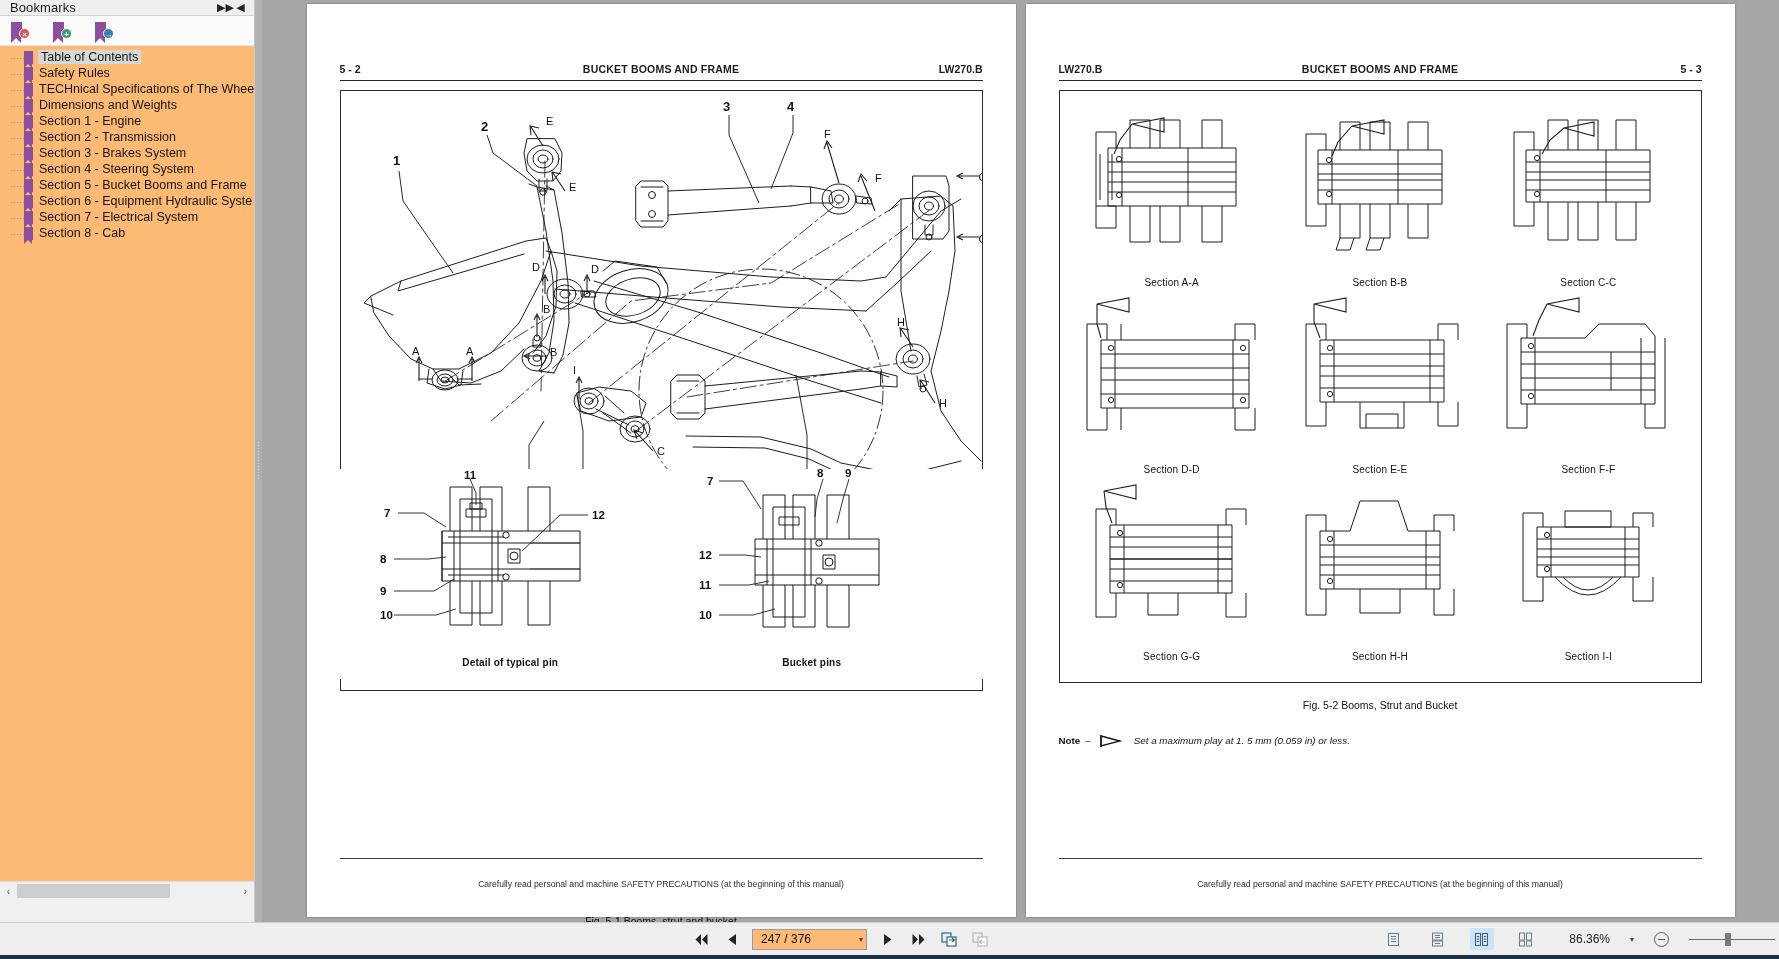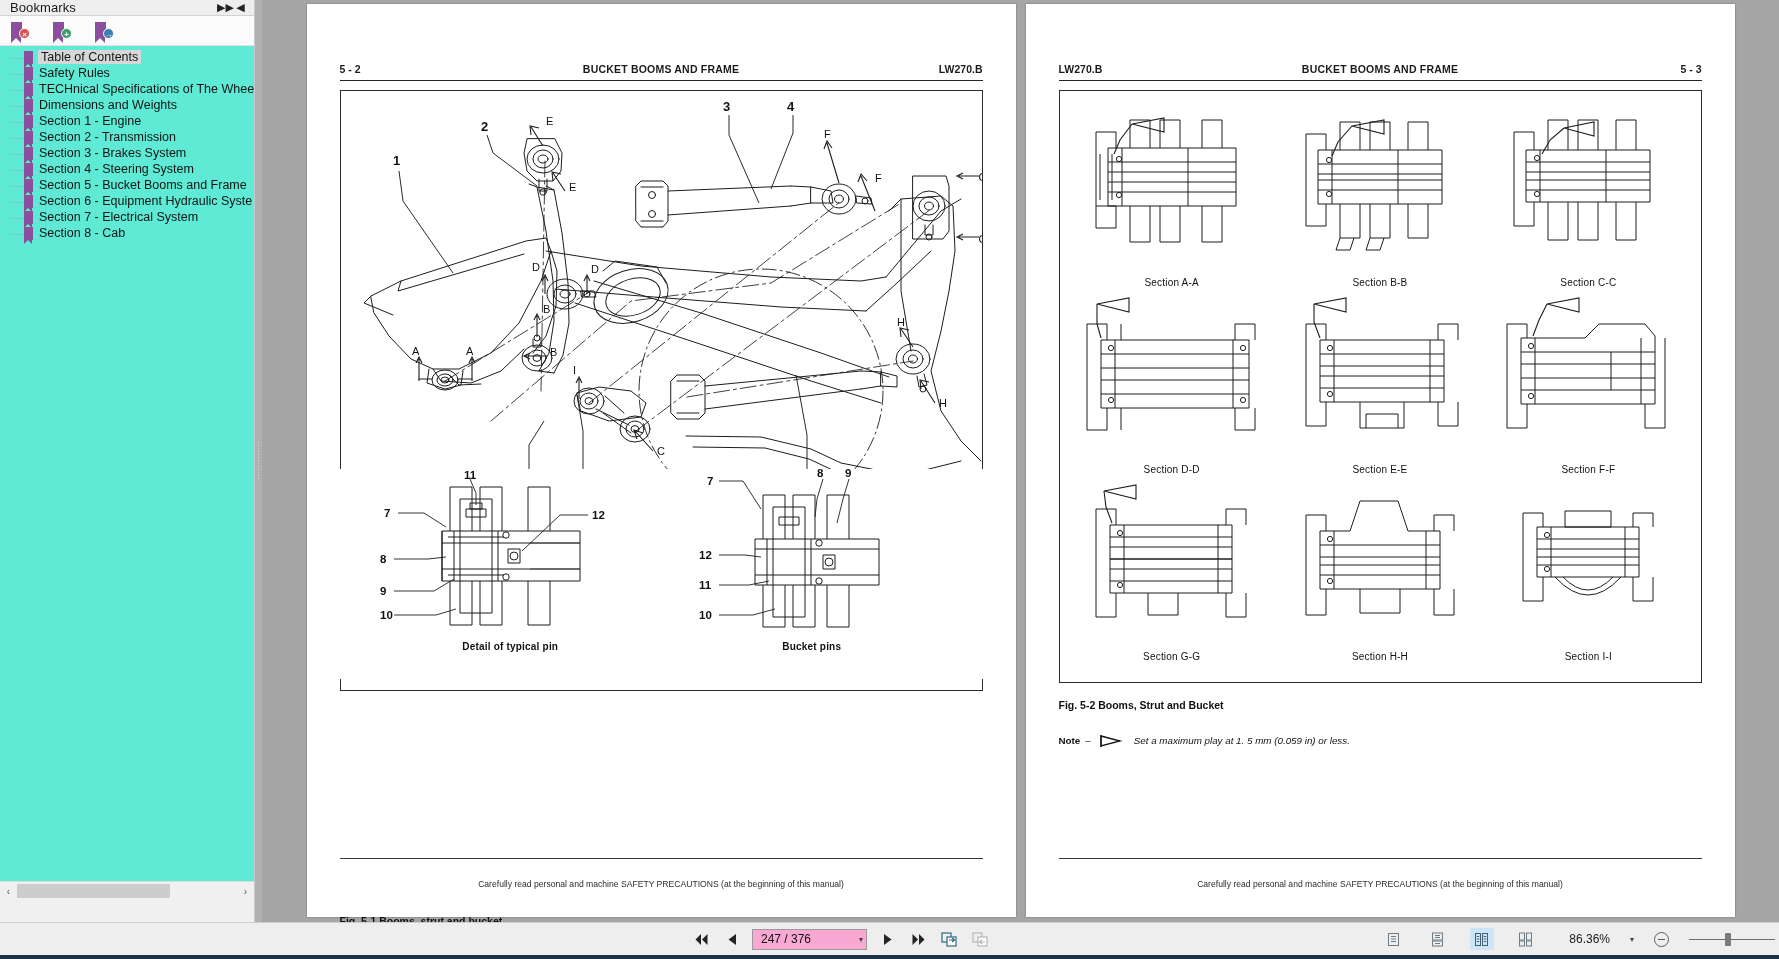--- a/index.html
+++ b/index.html
@@ -99,21 +99,21 @@
     border: 1px solid #ffffff;
   }
   .badge.del { background: #d9534f; }
   .badge.add { background: #3e9e6f; }
   .badge.goto { background: #3d7fb5; }
 
   .bm-list {
     flex: 1 1 auto;
     overflow: hidden;
     padding: 3px 0 0 0;
-    background: #5eead4;
+    background: #fdba74;
     position: relative;
   }
   .bm-item {
     display: flex;
     align-items: center;
     height: 16px;
     padding-left: 10px;
     font-size: 12.5px;
     color: #141414;
     white-space: nowrap;
@@ -230,23 +230,24 @@
 
   
   .fig-frame {
     border: 1.4px solid #2a2a2a;
     margin-top: 9px;
     position: relative;
     background: #fff;
   }
   .fig-caption {
     font-size: 10.5px;
-    font-weight: bold;
+    font-weight: normal;
     color: #111;
     margin-top: 14px;
+    text-align: center;
   }
   .note-block {
     font-size: 9.8px;
     color: #141414;
     margin-top: 25px;
     line-height: 1.45;
   }
   .note-block b { font-weight: bold; font-style: normal; }
   .note-block i { font-style: italic; }
 
@@ -284,21 +285,21 @@
   .detail-cell {
     flex: 1 1 50%;
     display: flex;
     flex-direction: column;
     align-items: center;
   }
   .detail-label {
     font-size: 10px;
     font-weight: bold;
     color: #111;
-    margin-top: 4px;
+    margin-top: 20px;
     letter-spacing: .2px;
   }
 
   
   .bottom-bar {
     height: 33px;
     min-height: 33px;
     background: #eeeeee;
     border-top: 1px solid #cfcfcf;
     display: flex;
@@ -323,21 +324,21 @@
     display: flex; align-items: center; justify-content: center;
     cursor: pointer;
     color: #242424;
   }
   .nav-btn.disabled { color: #b4b4b4; cursor: default; }
   .page-box {
     display: flex;
     align-items: center;
     width: 115px; height: 21px;
     border: 1px solid #9b9b9b;
-    background: #f9a8d4;
+    background: #fdba74;
     padding: 0 3px 0 8px;
     font-size: 12px;
     color: #111;
   }
   .page-box .val { flex: 1 1 auto; }
   .page-box .caret {
     font-size: 8px; color: #444; cursor: pointer; padding-left: 4px;
   }
   .view-btn {
     width: 24px; height: 22px;

